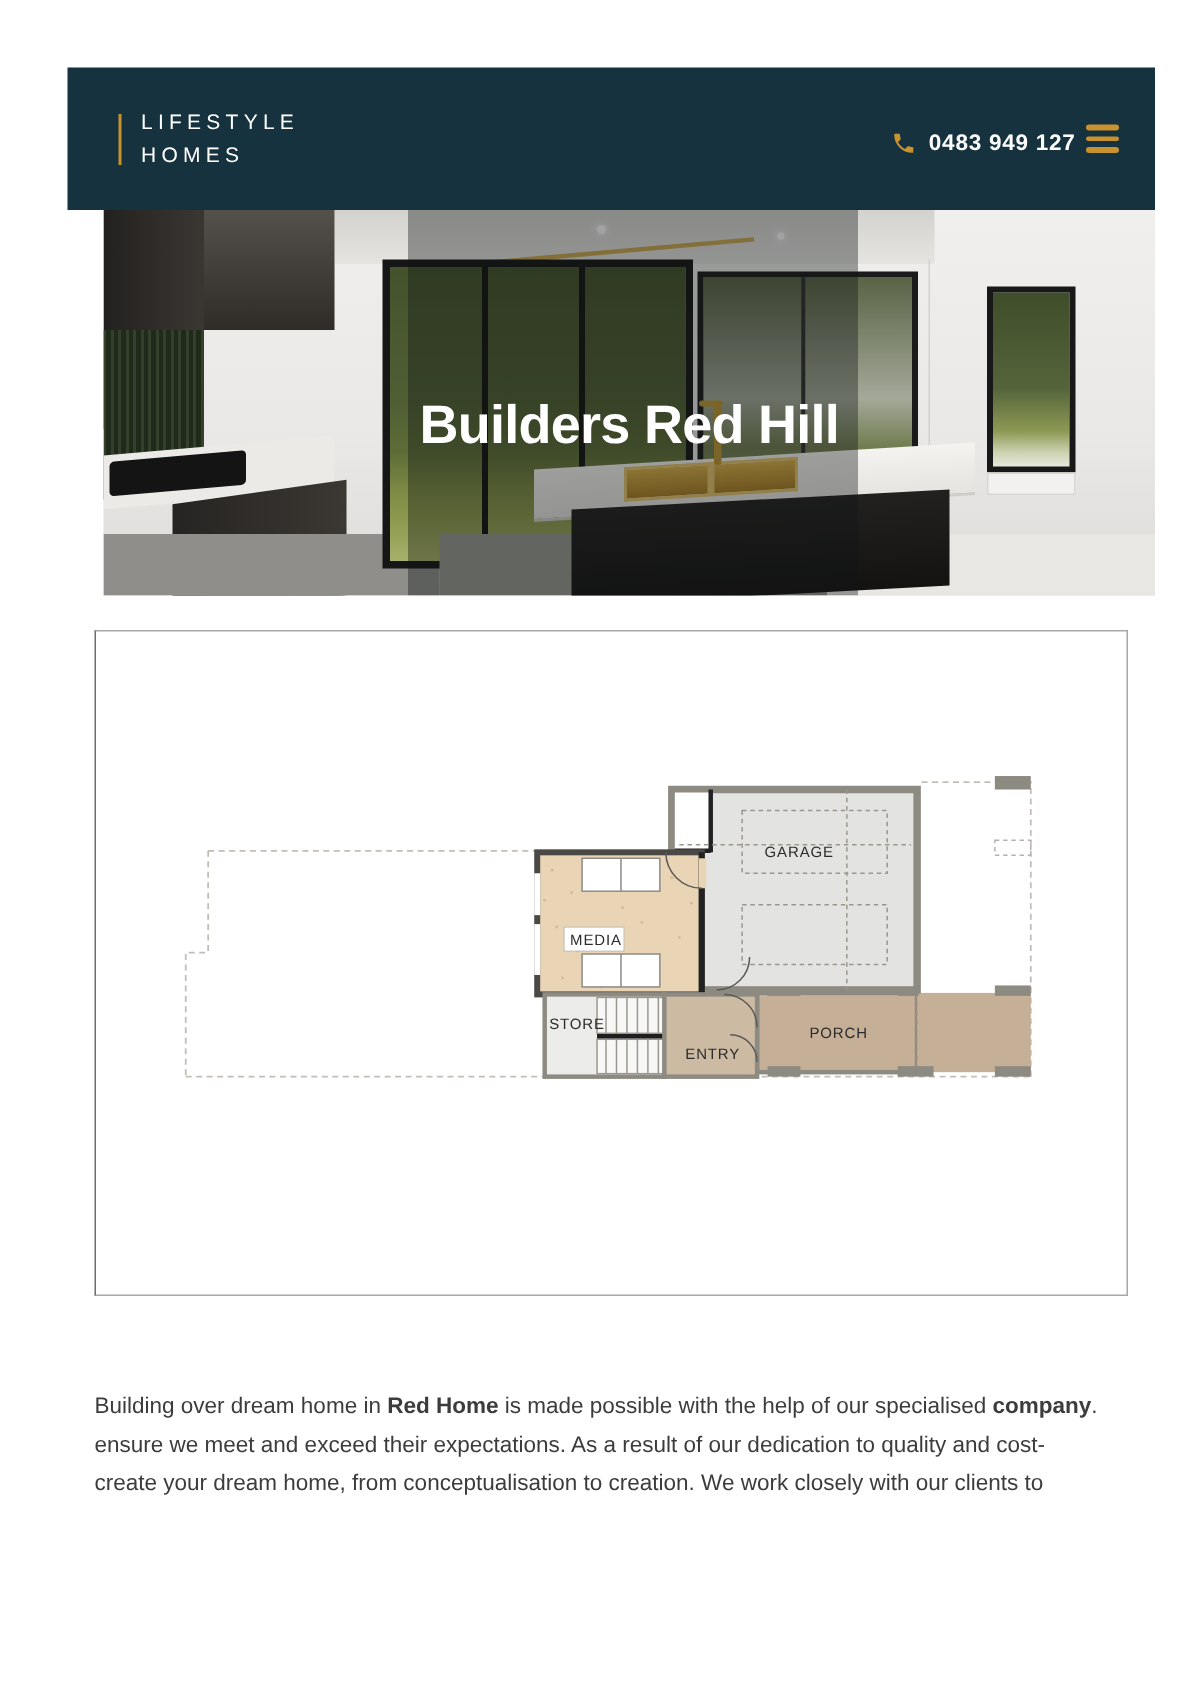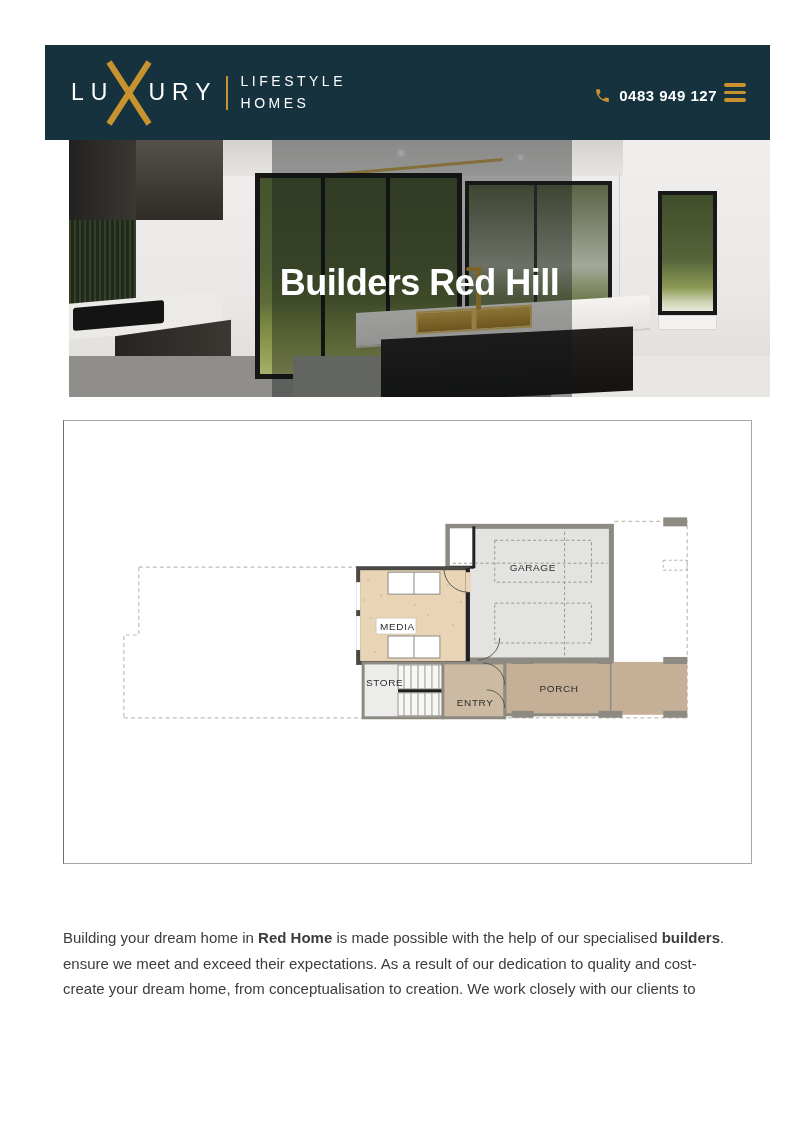--- a/index.html
+++ b/index.html
@@ -55,27 +55,20 @@
   .para-line { line-height:25.5px; white-space:nowrap; }
   .para-line strong { font-weight:bold; }
 </style>
 </head>
 <body>
 
 <div class="page">
 
   <header class="topbar">
     <div class="logo">
-      <span class="logo-word">
-        <span>LU</span>
-        <svg class="logo-x-svg" width="50" height="68" viewBox="0 0 50 68">
-          <path d="M5 3 L45 65 M45 3 L5 65" stroke="#C8922F" stroke-width="6" fill="none"></path>
-        </svg>
-        <span>URY</span>
-      </span>
       <span class="logo-divider"></span>
       <span class="logo-tagline">
         <div>LIFESTYLE</div>
         <div>HOMES</div>
       </span>
     </div>
 
     <div class="header-right">
       <div class="phone-link">
         <svg width="17" height="17" viewBox="0 0 24 24">
@@ -228,19 +221,19 @@
         <text class="plan-label" x="317" y="210">MEDIA</text>
         <text class="plan-label" x="303" y="266">STORE</text>
         <text class="plan-label" x="394" y="286">ENTRY</text>
         <text class="plan-label" x="477" y="272">PORCH</text>
       </svg>
     </div>
   </section>
 
   <section class="content">
     <div class="paragraph">
-        <div class="para-line"><span>Building your dream home in </span><strong>Red Home</strong><span> is made possible with the help of our specialised </span><strong>builders</strong><span>.</span></div>
+        <div class="para-line"><span>Building over dream home in </span><strong>Red Home</strong><span> is made possible with the help of our specialised </span><strong>company</strong><span>.</span></div>
         <div class="para-line"><span>ensure we meet and exceed their expectations. As a result of our dedication to quality and cost-</span></div>
         <div class="para-line"><span>create your dream home, from conceptualisation to creation. We work closely with our clients to</span></div>
       </div>
   </section>
 
 </div>
 
 </body></html>

